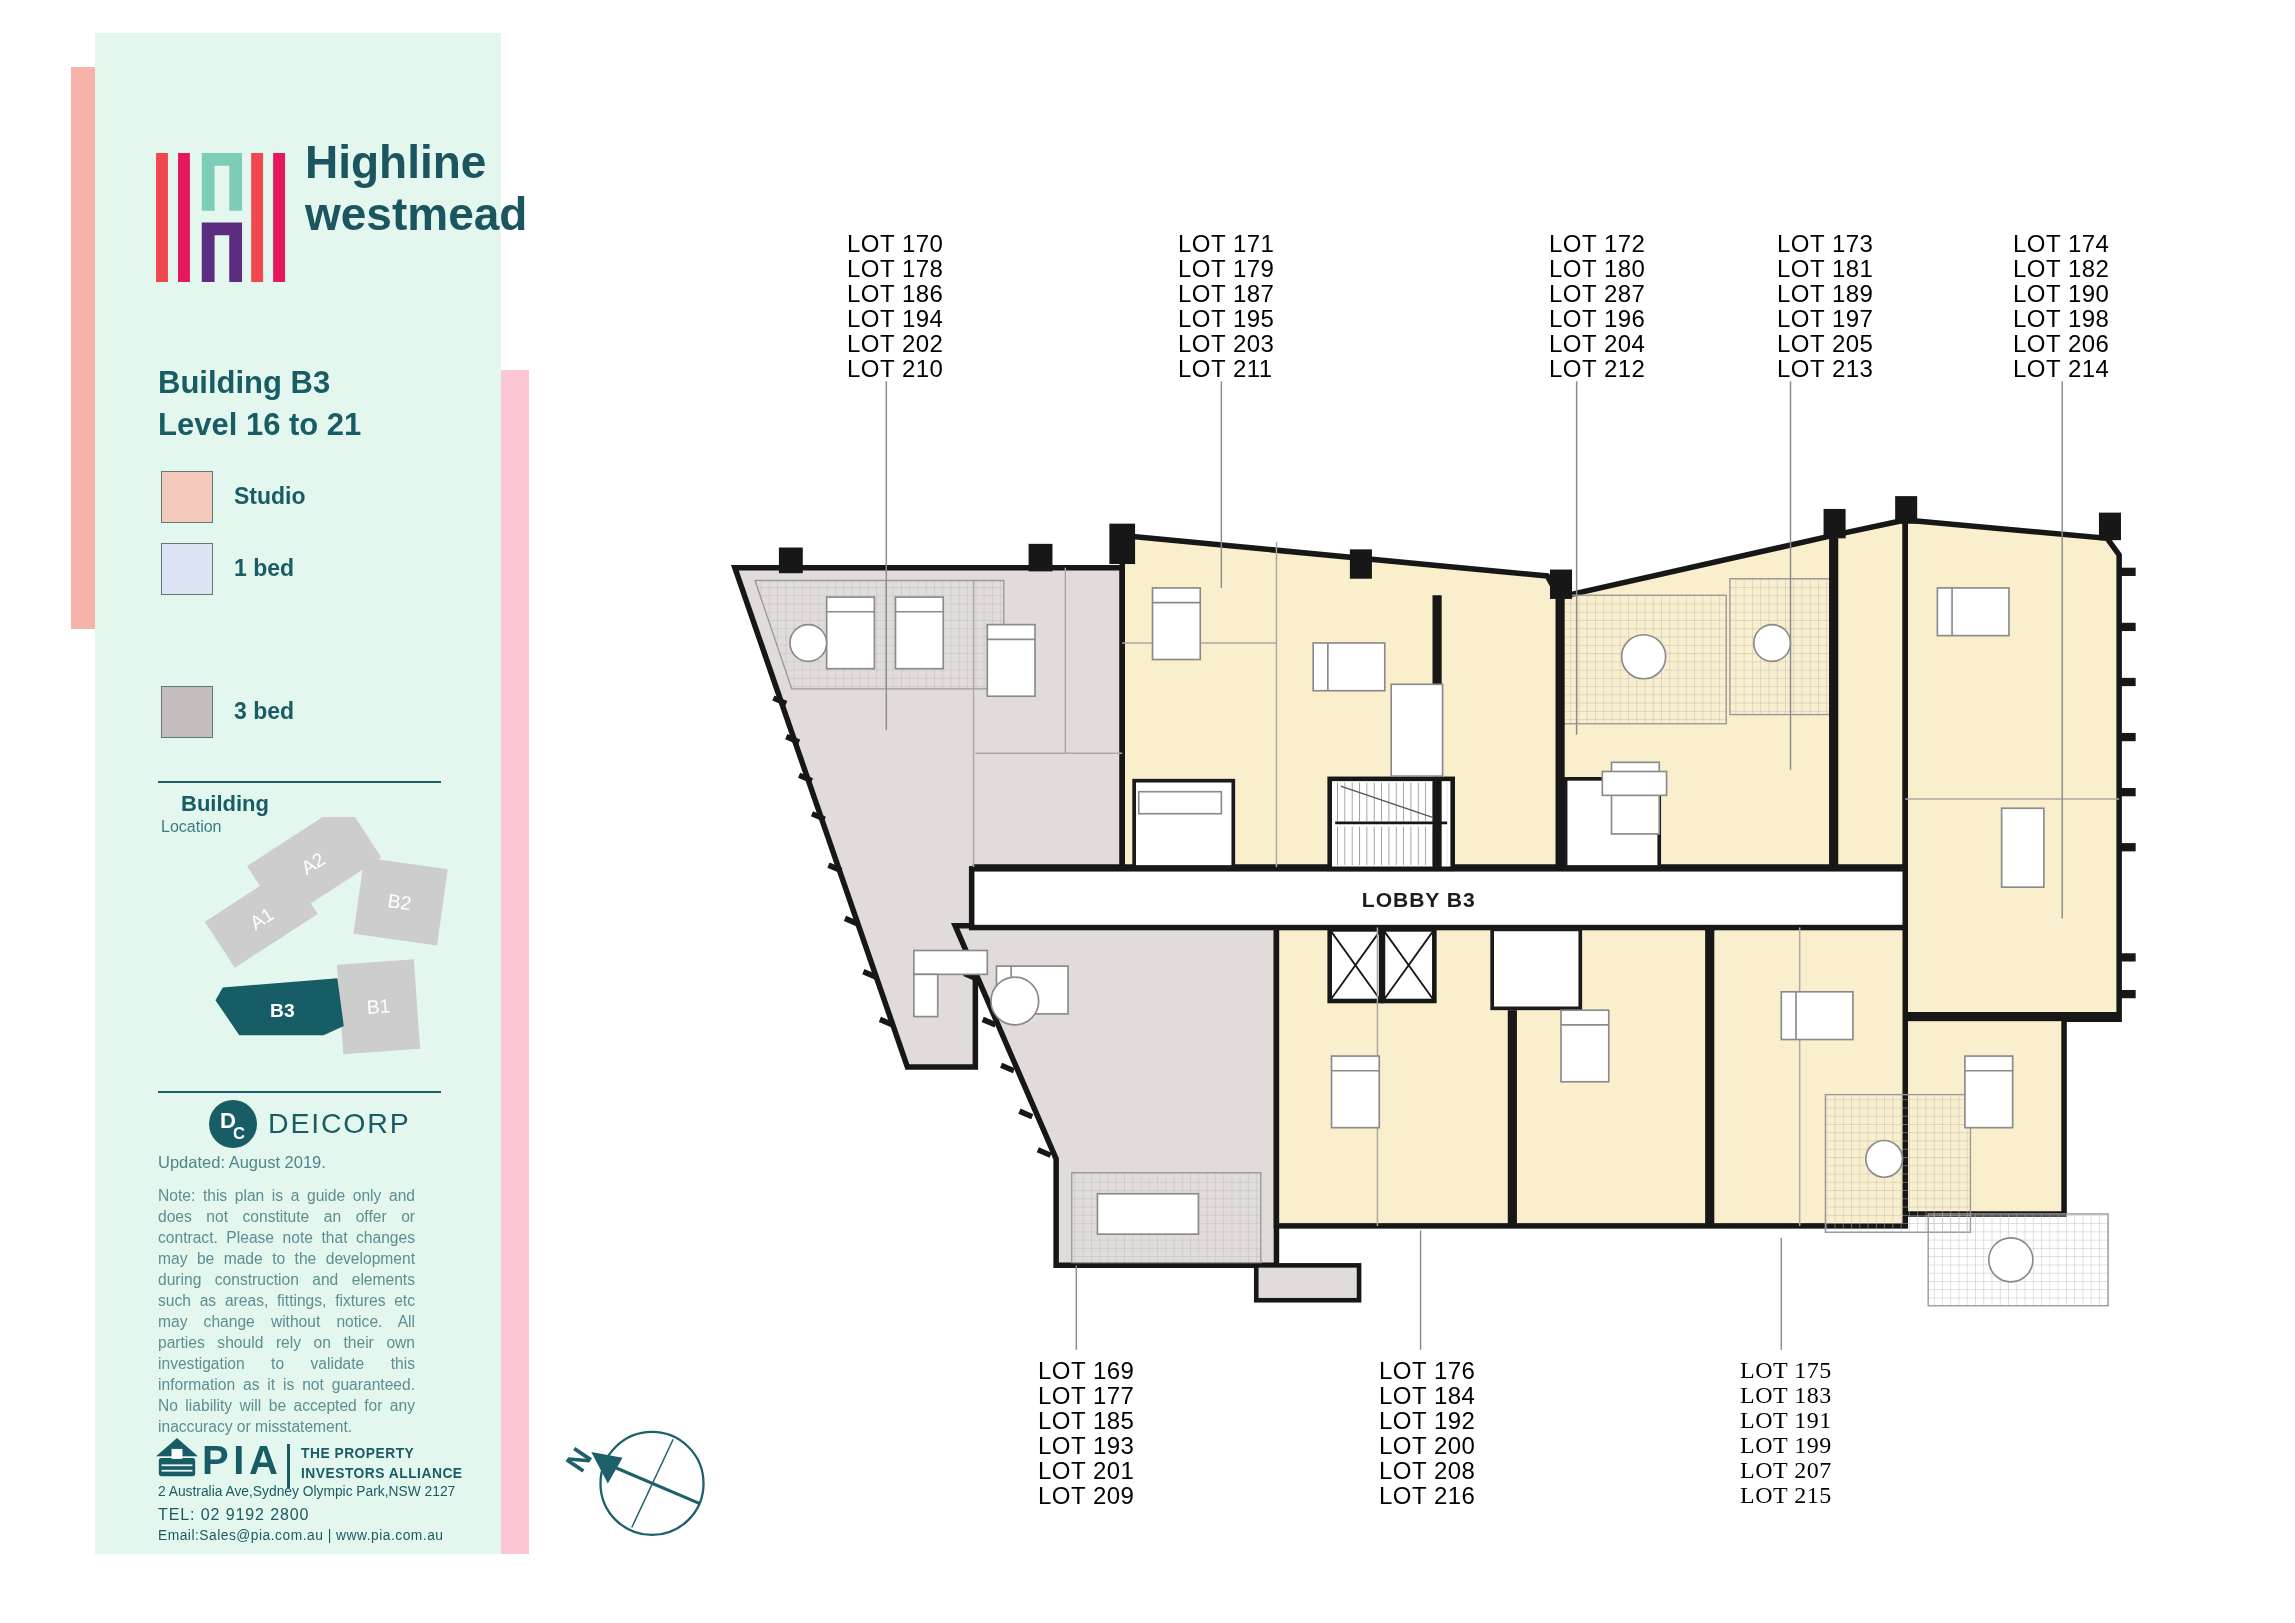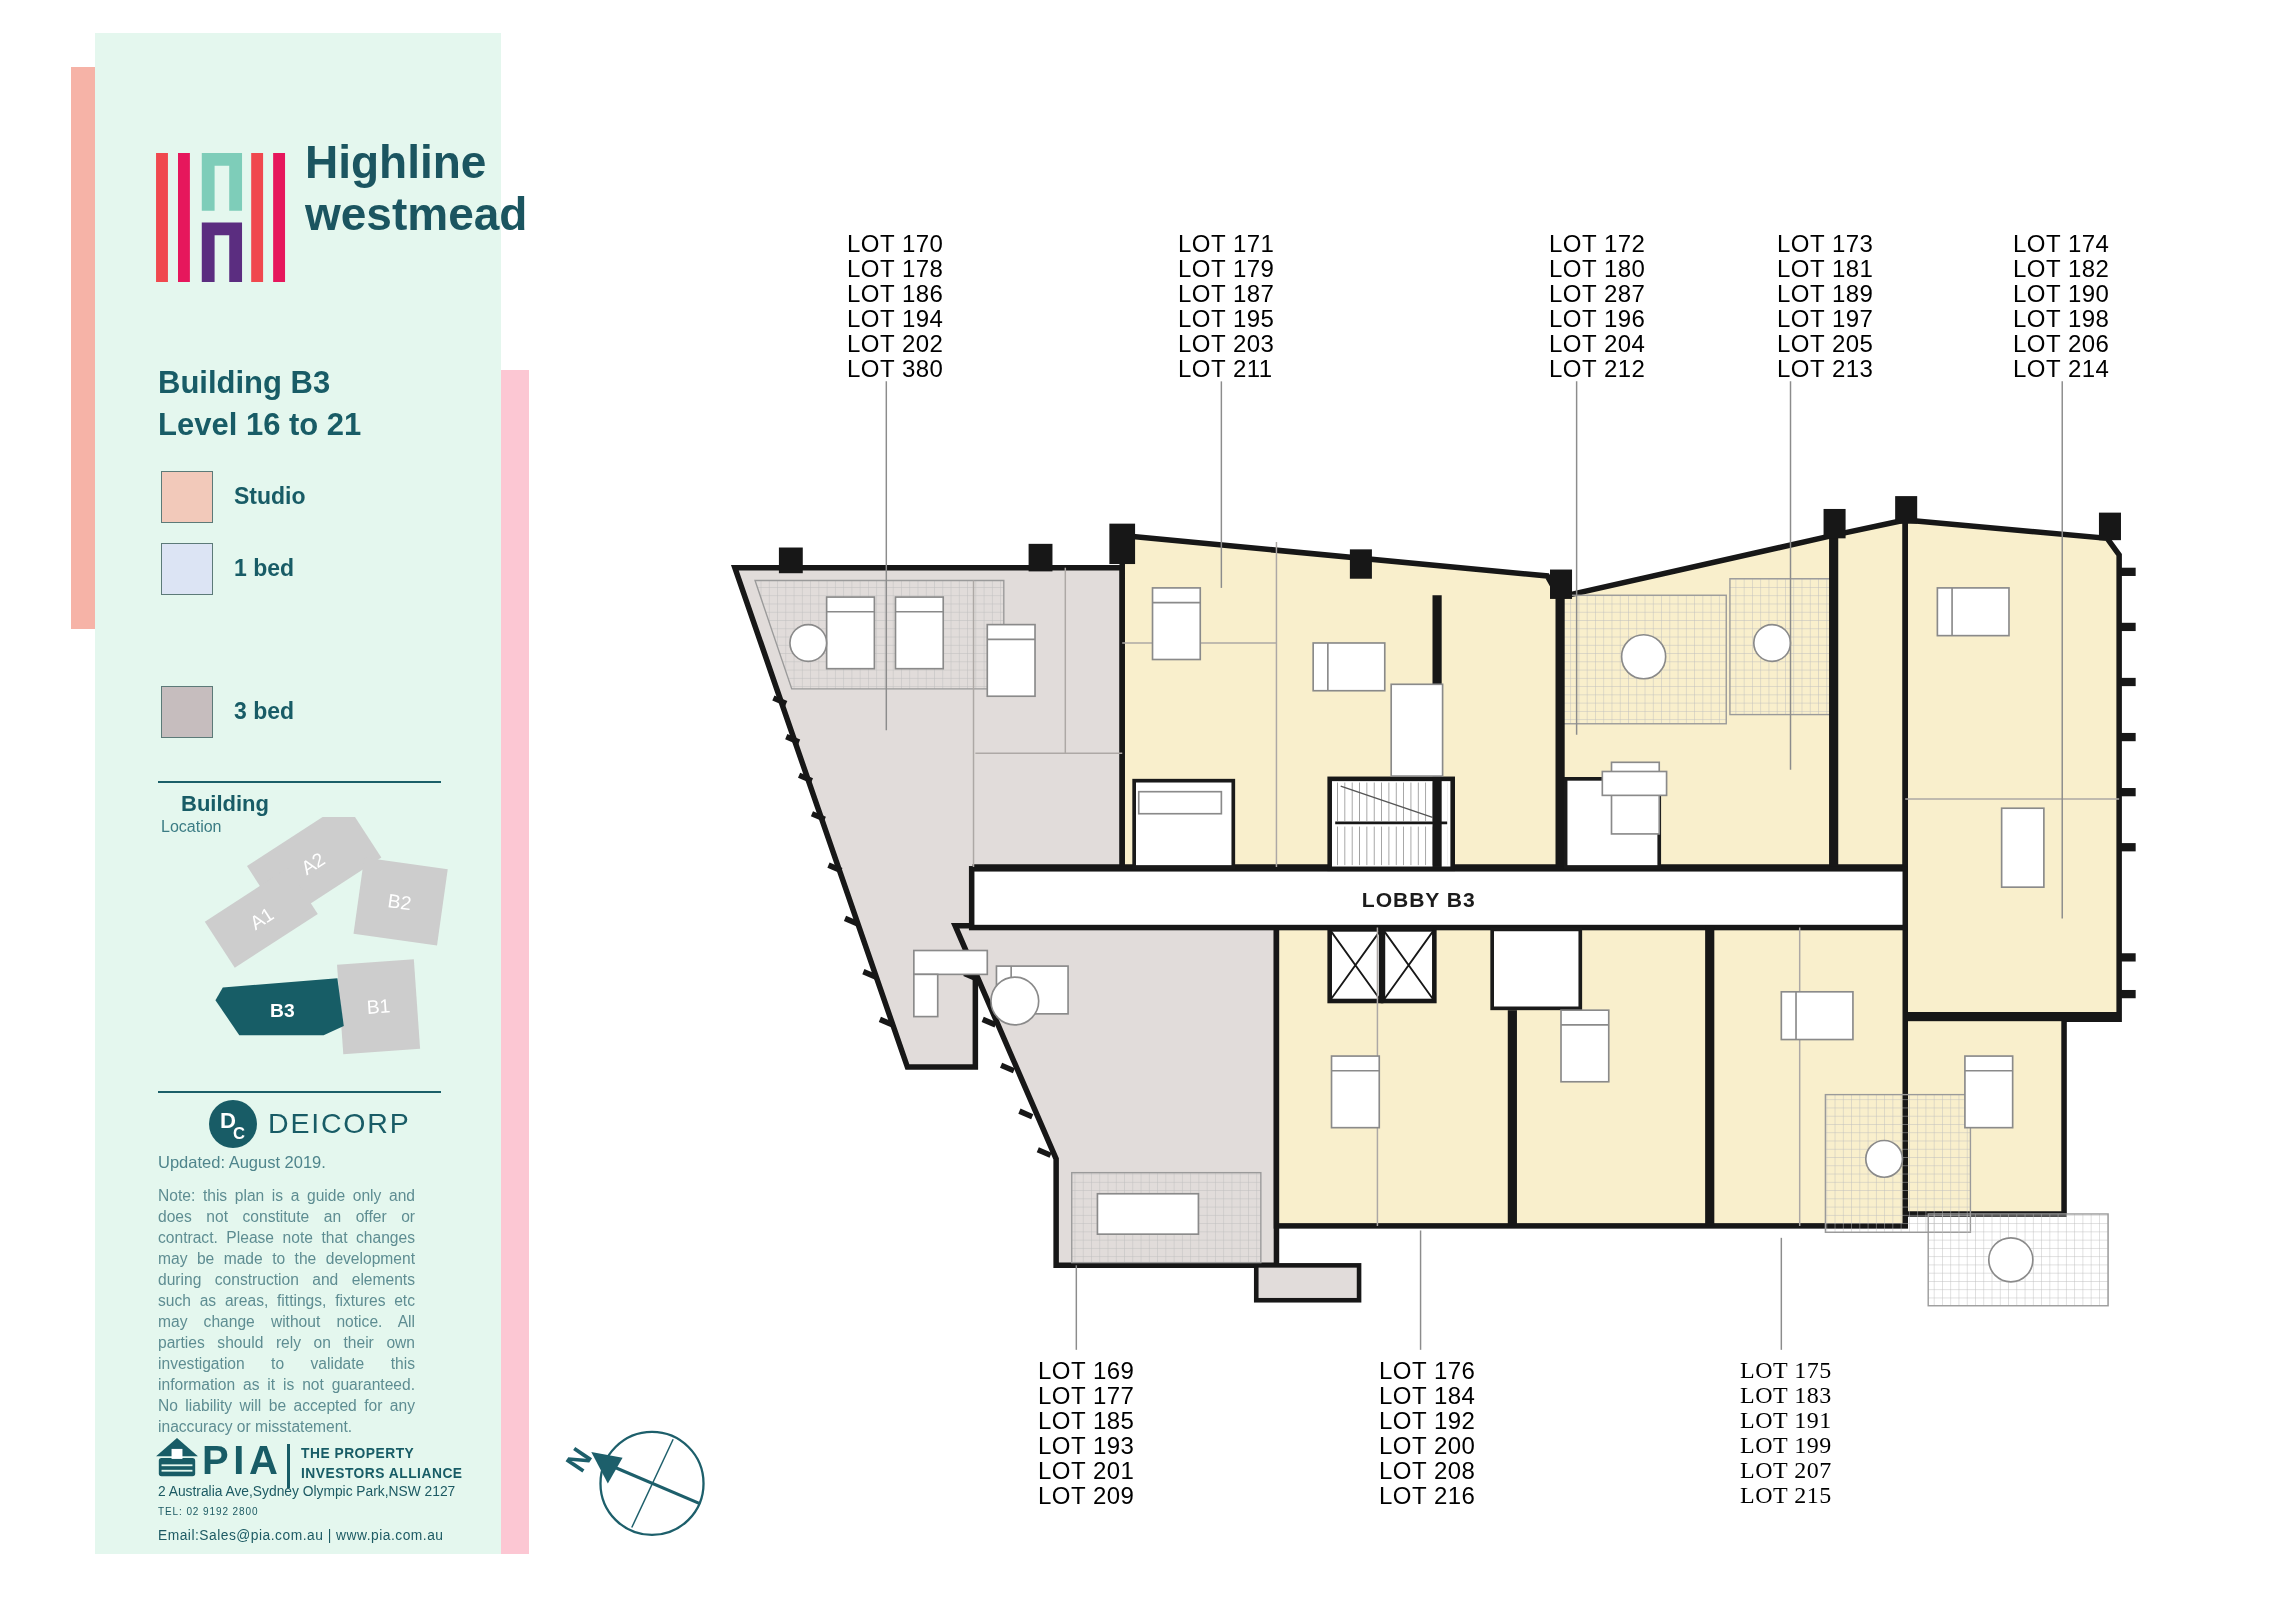--- a/index.html
+++ b/index.html
@@ -29,21 +29,21 @@
   .bl-head2{left:161px;top:818px;color:#3b7c84;font-size:16px;}
 
   .deicorp-text{left:268px;top:1107px;color:#185c66;font-size:28.5px;letter-spacing:1.8px;}
   .updated{left:158px;top:1153px;color:#4f858c;font-size:16.5px;}
   .note{left:158px;top:1185px;width:257px;color:#5e8d92;font-size:15.6px;line-height:21px;text-align:justify;}
 
   .pia-word{left:202px;top:1438px;color:#185c66;font-weight:bold;font-size:40px;letter-spacing:4.6px;}
   .pia-div{left:287px;top:1444px;width:2.8px;height:44px;background:#185c66;}
   .pia-tag{left:301px;top:1444px;color:#185c66;font-size:13.8px;line-height:20px;font-weight:bold;letter-spacing:0.5px;}
   .pia-addr1{left:158px;top:1484px;color:#1c5a63;font-size:13.8px;}
-  .pia-addr2{left:158px;top:1506px;color:#1c5a63;font-size:10px;letter-spacing:0.9px;}
+  .pia-addr2{left:158px;top:1506px;color:#1c5a63;font-size:16px;letter-spacing:0.9px;}
   .pia-addr3{left:158px;top:1528px;color:#1c5a63;font-size:13.8px;letter-spacing:0.5px;}
 
   
   .lot-group{position:absolute;font-size:24px;line-height:25px;color:#000000;white-space:nowrap;}
   .lot-line{letter-spacing:0.5px;}
 </style>
 </head>
 <body>
 
 <div id="page">
@@ -286,21 +286,21 @@
       <line x1="1940" y1="1348" x2="1940" y2="1470"></line>
     </g>
   </svg>
 
   <div class="lot-group" style="left:847px;top:231px;">
       <div class="lot-line">LOT 170</div>
       <div class="lot-line">LOT 178</div>
       <div class="lot-line">LOT 186</div>
       <div class="lot-line">LOT 194</div>
       <div class="lot-line">LOT 202</div>
-      <div class="lot-line">LOT 380</div>
+      <div class="lot-line">LOT 210</div>
     </div>
   <div class="lot-group" style="left:1178px;top:231px;">
       <div class="lot-line">LOT 171</div>
       <div class="lot-line">LOT 179</div>
       <div class="lot-line">LOT 187</div>
       <div class="lot-line">LOT 195</div>
       <div class="lot-line">LOT 203</div>
       <div class="lot-line">LOT 211</div>
     </div>
   <div class="lot-group" style="left:1549px;top:231px;">

